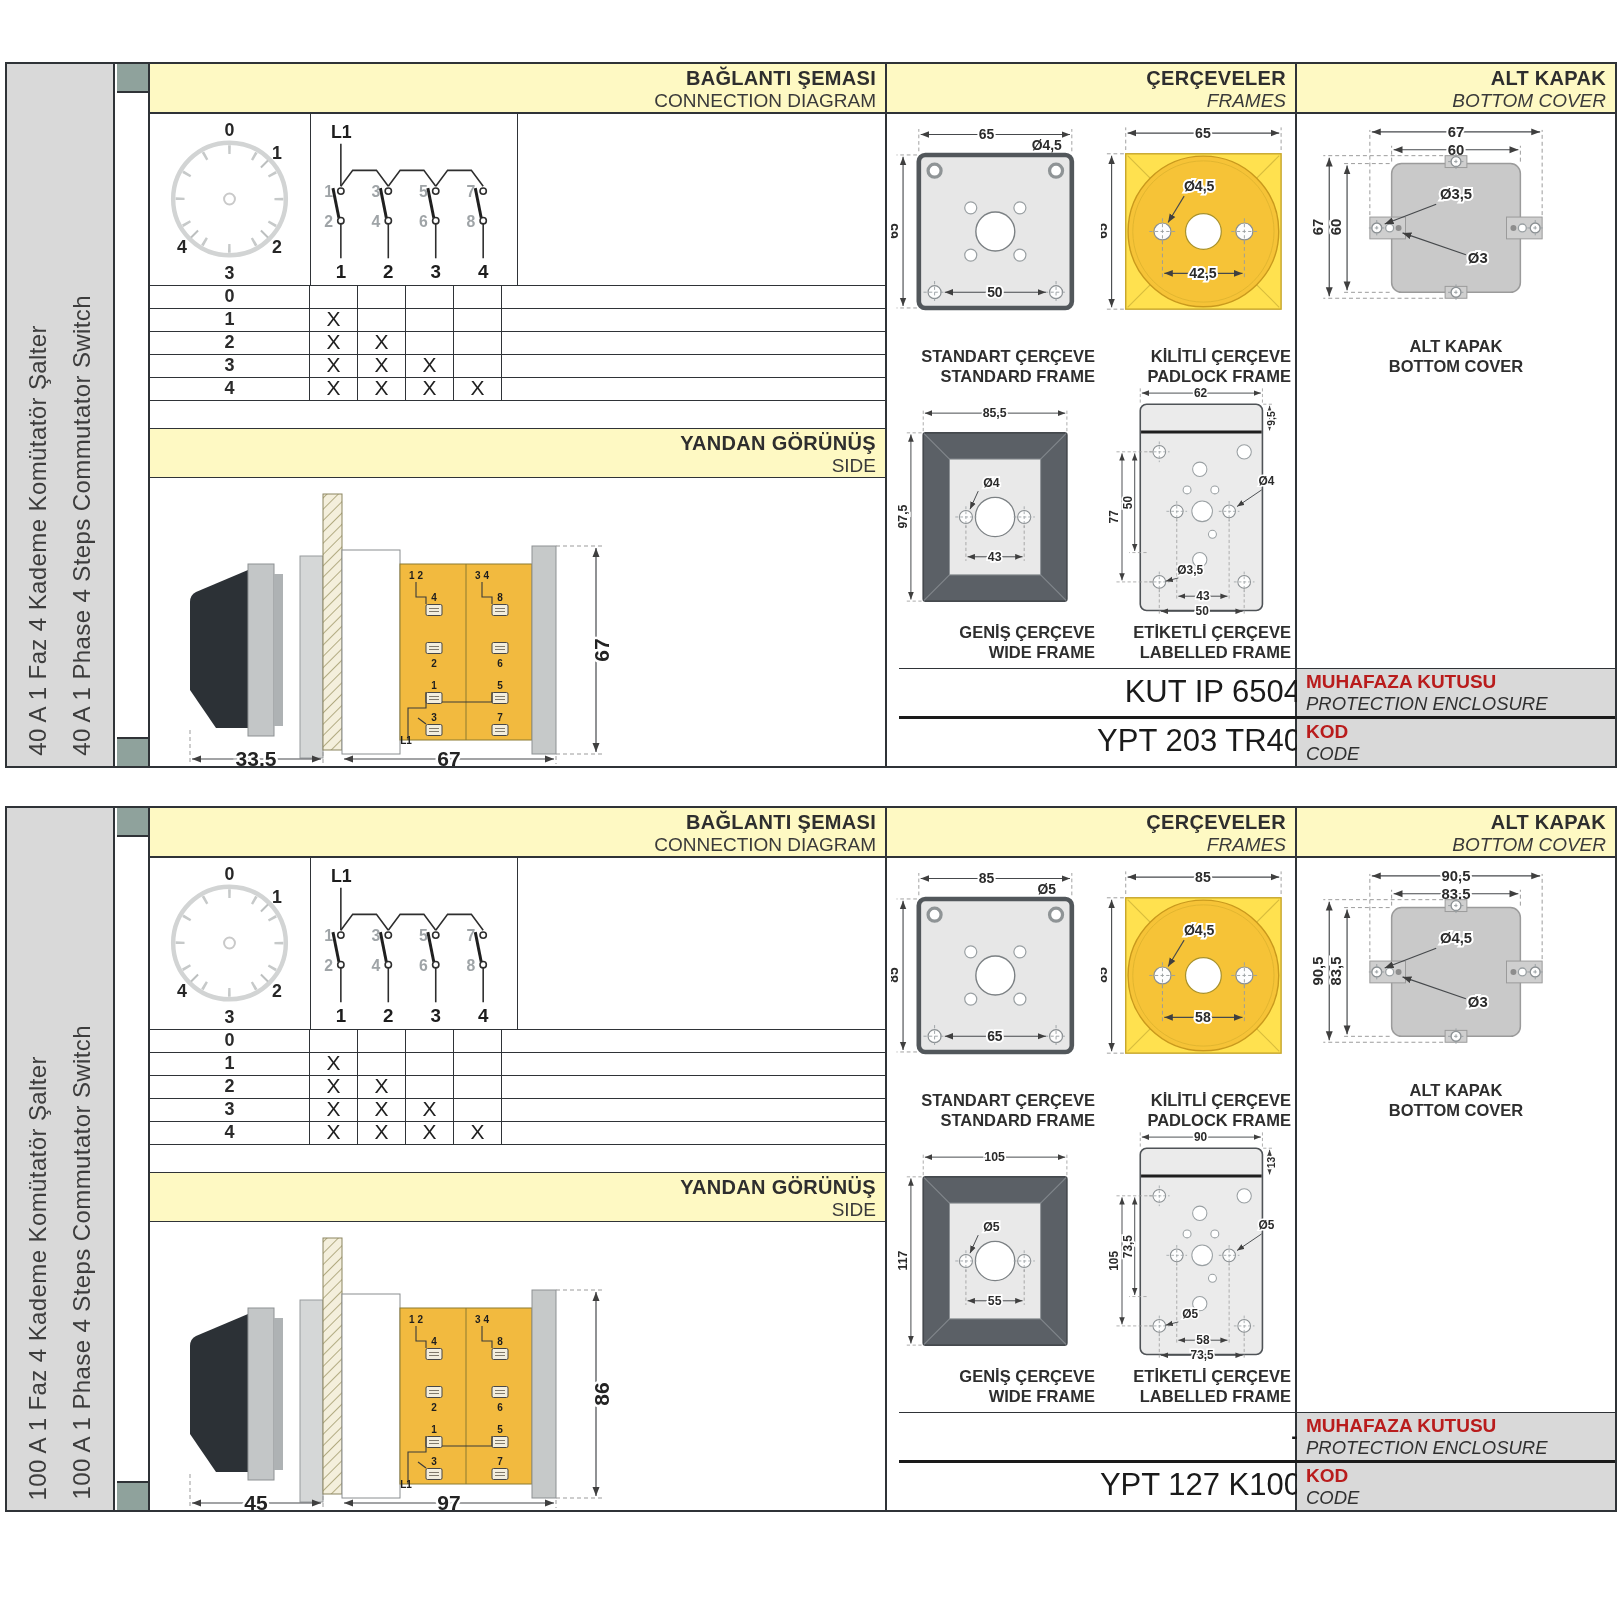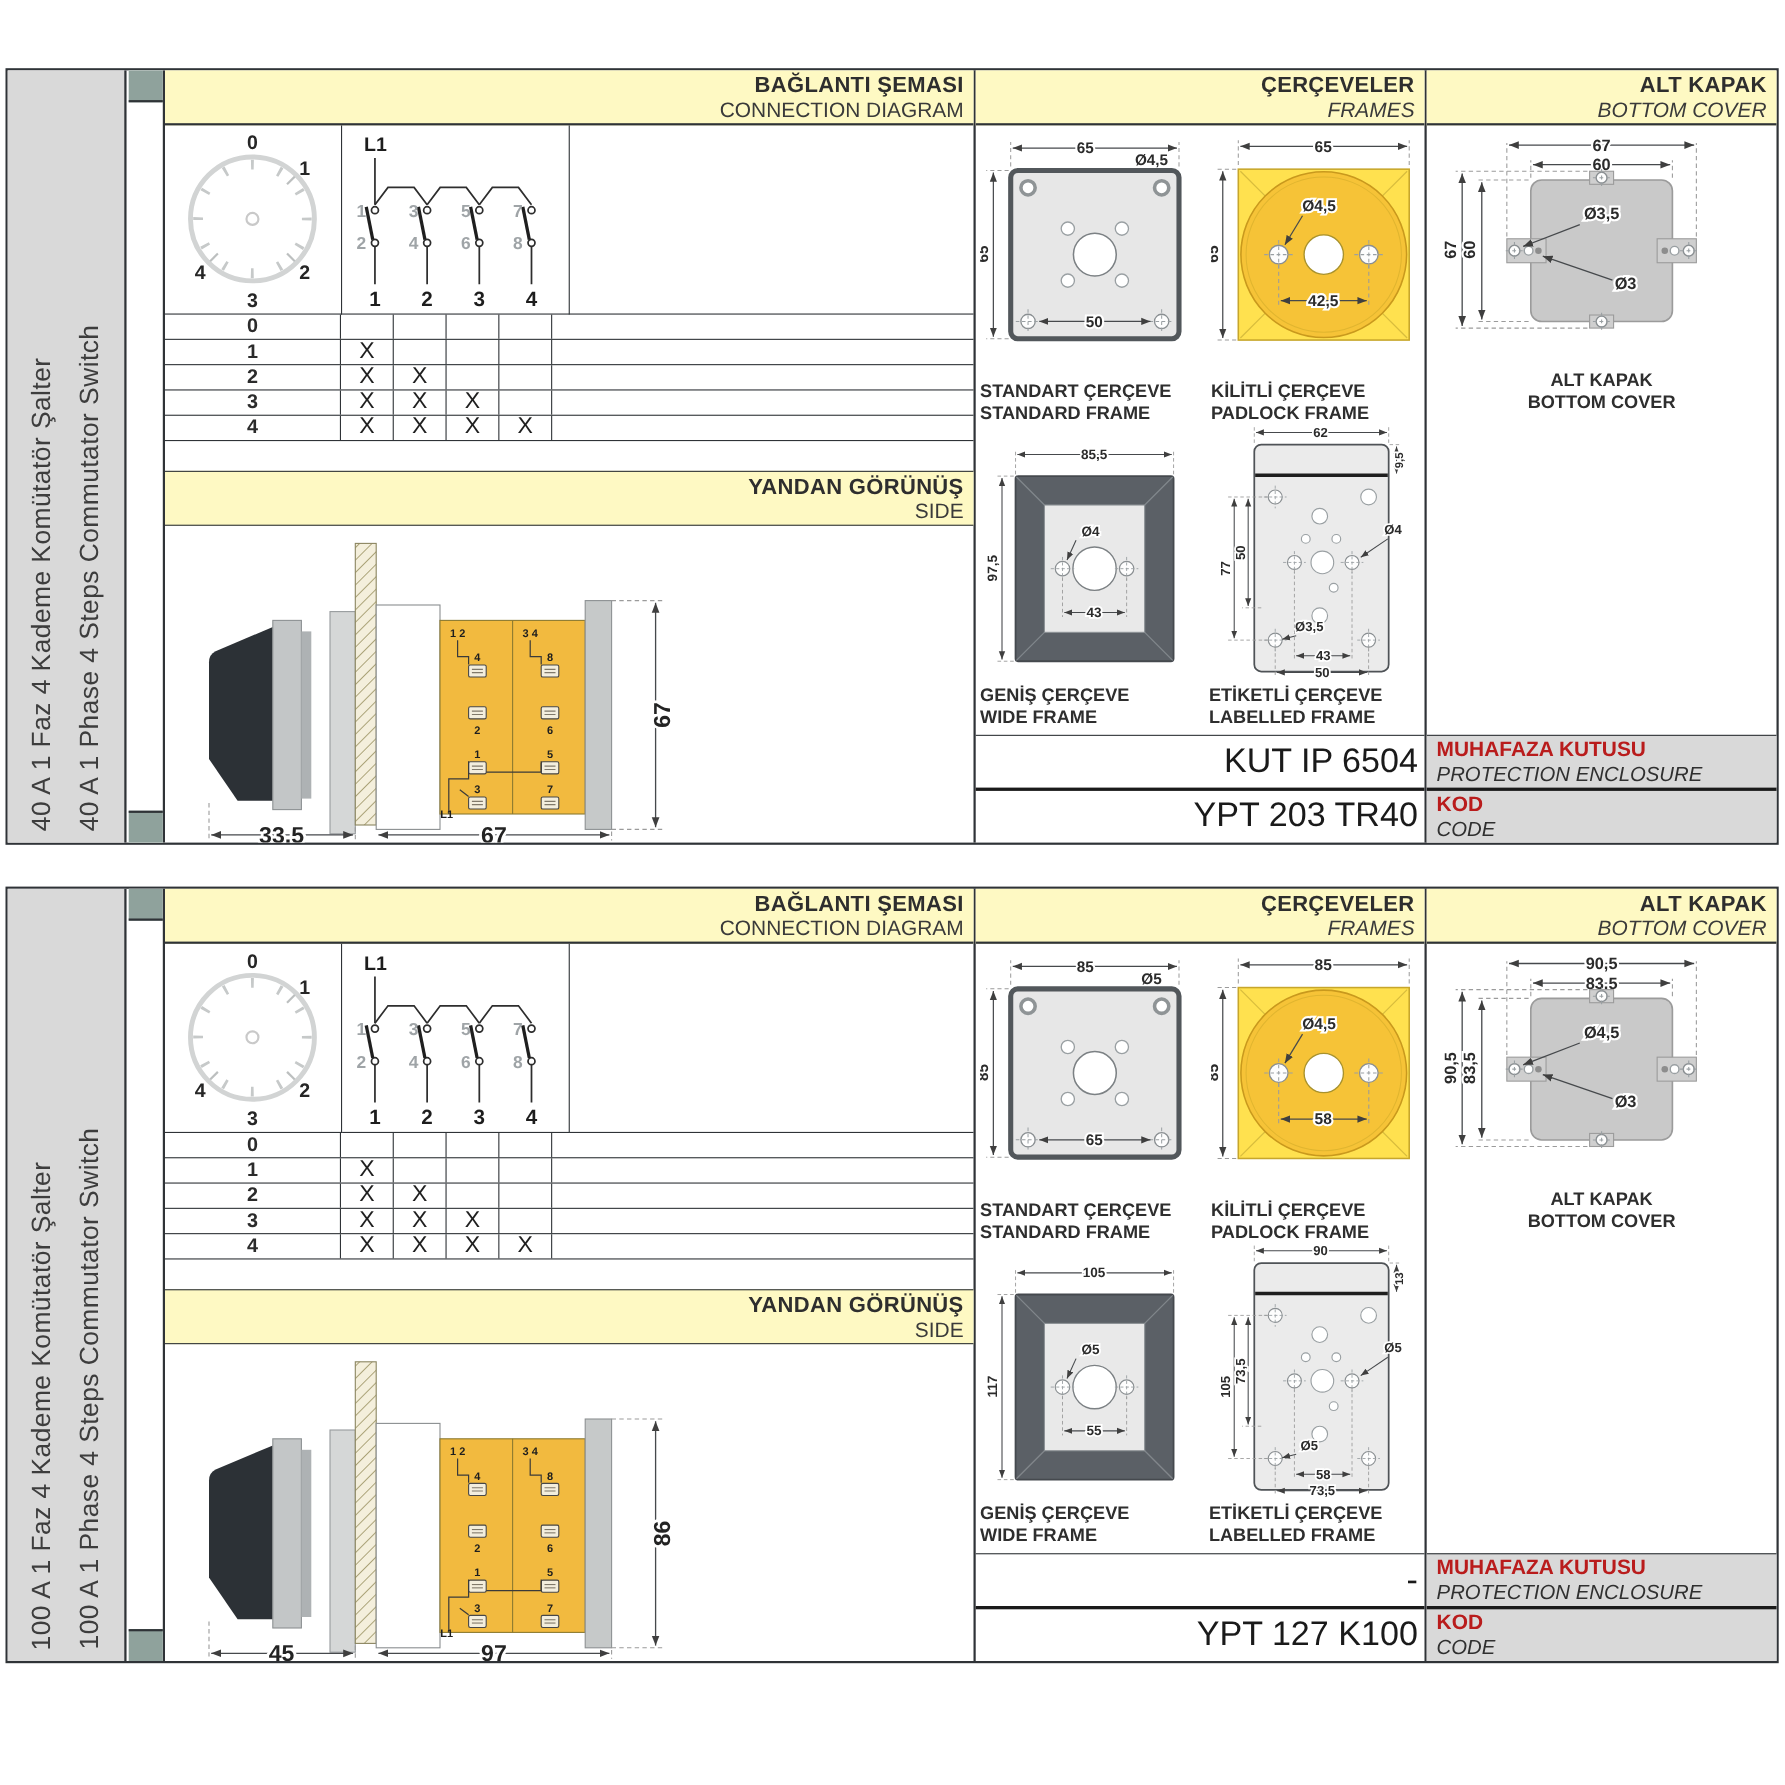--- a/index.html
+++ b/index.html
@@ -23,23 +23,23 @@
 .dialcell{left:0;top:50px;width:161px;height:172px;border-right:1.5px solid #2f3337;border-bottom:1.5px solid #2f3337}
 .circcell{left:161px;top:50px;width:207px;height:172px;border-right:1.5px solid #2f3337;border-bottom:1.5px solid #2f3337}
 .emptycell{left:368px;top:50px;width:367px;height:172px;border-bottom:1.5px solid #2f3337}
 .ttable{position:absolute;left:0;top:222px;width:735px}
 .trow{display:flex;height:23px;box-sizing:border-box;border-bottom:1.5px solid #2f3337}
 .tlabel{width:160px;box-sizing:border-box;border-right:1.5px solid #2f3337;text-align:center;font-weight:700;font-size:18px;line-height:21px}
 .tcell{width:48px;box-sizing:border-box;border-right:1.5px solid #2f3337;text-align:center;font-size:21px;line-height:20px;color:#1f1f1f}
 .tfill{flex:1}
 .sidehead{top:364px;border-top:1.5px solid #2f3337;border-bottom:1.5px solid #2f3337}
 .sideview{position:absolute;left:0;top:414px}
-.fblock{position:absolute;text-align:left}
+.fblock{position:absolute;text-align:right}
 .cap{font-weight:700;font-size:16.5px;line-height:20px;color:#2e2e2e;margin-top:2px}
-.vrow{position:absolute;left:0;width:100%;box-sizing:border-box;text-align:right;padding-right:6px;font-size:31px;color:#1a1a1a}
+.vrow{position:absolute;left:12px;width:100%;box-sizing:border-box;text-align:right;padding-right:6px;font-size:31px;color:#1a1a1a}
 .vrow1{top:604px;height:48px;border-top:1.5px solid #2f3337;line-height:45px}
 .vrow2{top:652px;height:50px;border-top:3px solid #1a1a1a;line-height:44px}
 .lrow{position:absolute;left:0;width:100%;box-sizing:border-box;background:#d9d9d9;padding:1px 0 0 9px}
 .lrow1{top:604px;height:48px;border-top:1.5px solid #2f3337}
 .lrow2{top:652px;height:50px;border-top:3px solid #1a1a1a}
 .lt{font-weight:700;font-size:19px;color:#b91c1c;line-height:23px}
 .le{font-style:italic;font-size:18.5px;color:#303030;line-height:22px}
 .capcover{position:absolute;left:0;top:270px;width:100%;text-align:center}
 svg{display:block}
 svg text{font-family:"Liberation Sans",sans-serif}

